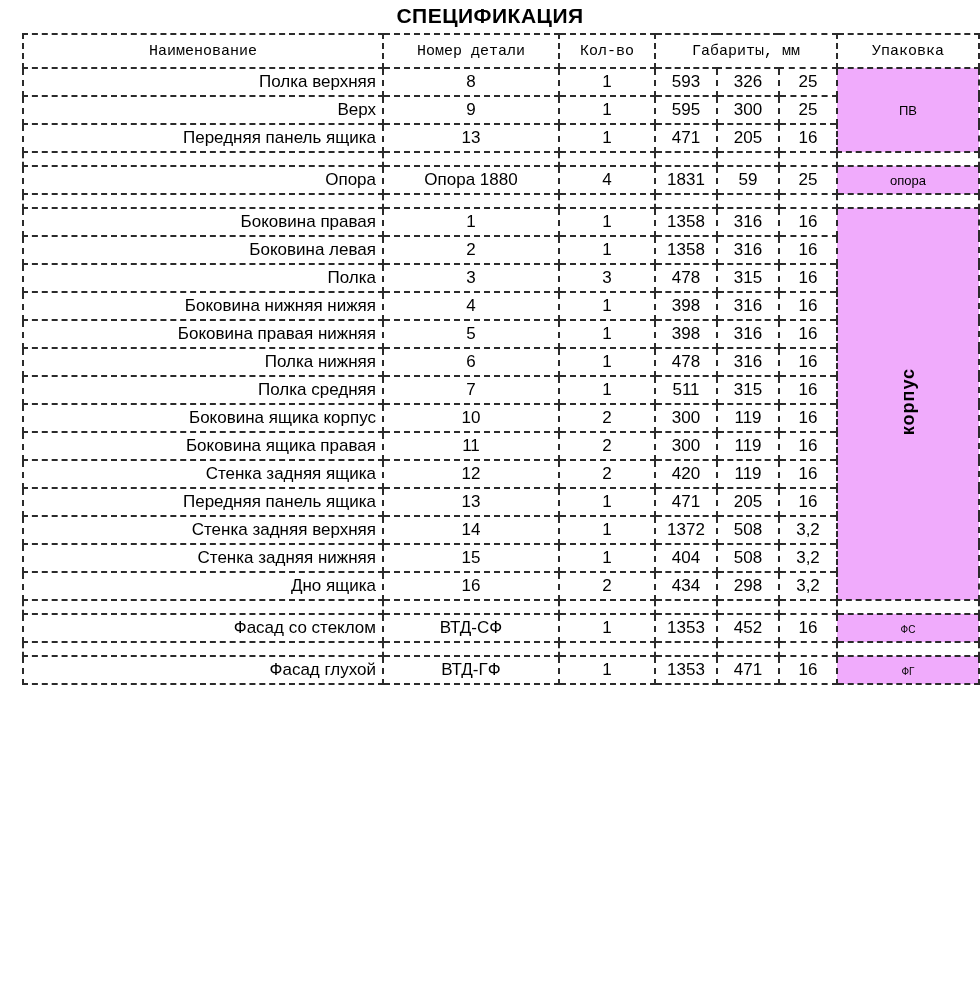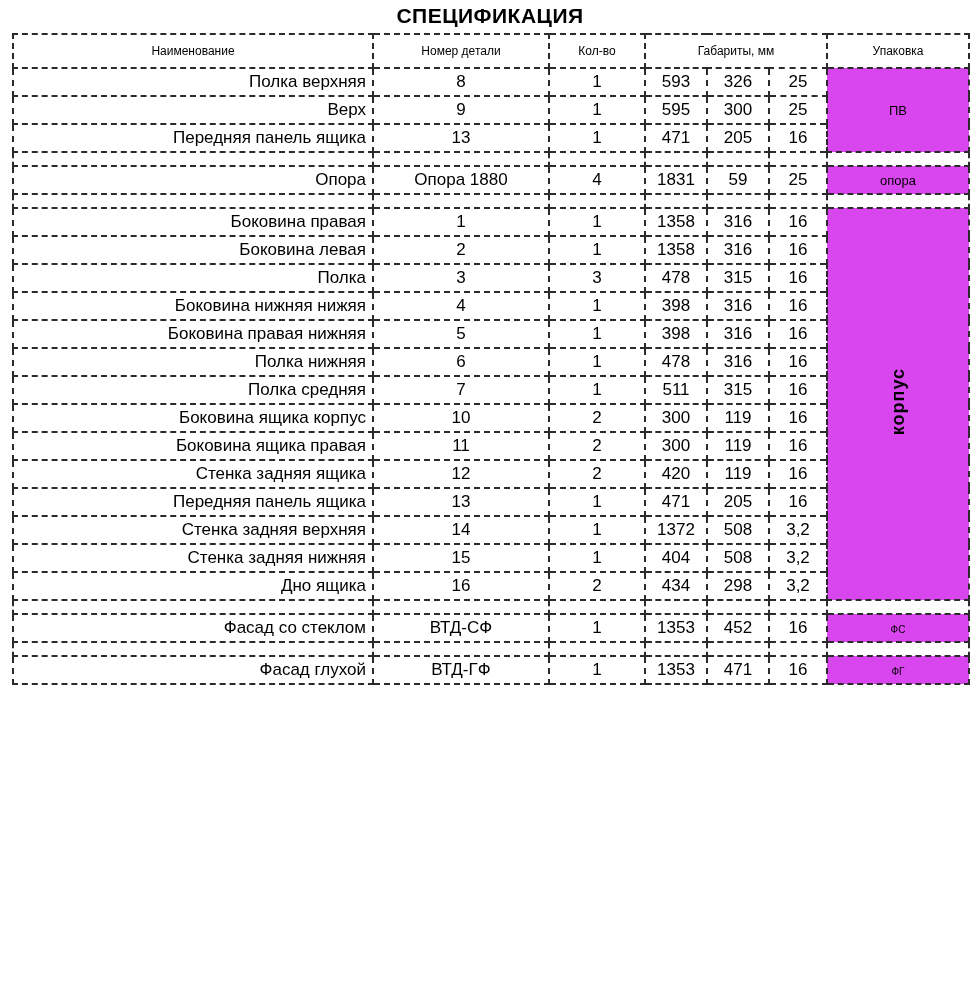--- a/index.html
+++ b/index.html
@@ -12,21 +12,21 @@
     height: 1000px;
     font-family: "Liberation Sans", sans-serif;
     color: #000000;
     overflow: hidden;
   }
   .page {
     position: relative;
     width: 980px;
     height: 1000px;
     box-sizing: border-box;
-    padding: 0 12px;
+    padding: 0 22px;
   }
   .doc-title {
     text-align: center;
     font-size: 21px;
     font-weight: bold;
     letter-spacing: 0.5px;
     padding: 4px 0 6px 0;
     line-height: 1.1;
   }
   table.spec {
@@ -48,35 +48,36 @@
     border-right: 2px dashed #2b2b2b;
     border-top: 2px dashed #2b2b2b;
     border-bottom: 2px dashed #2b2b2b;
     padding: 3px 6px;
     height: 28px;
     box-sizing: border-box;
     vertical-align: middle;
   }
   table.spec thead th {
     font-weight: normal;
-    font-size: 12px;
+    font-size: 15px;
     text-align: center;
     height: 34px;
+    font-family: Liberation Mono, monospace;
   }
   .outer-top td, .outer-top th { border-top: 2px solid #1a1a1a; }
 
   .cell-name {
     text-align: right;
     white-space: nowrap;
     overflow: hidden;
   }
   .cell-center { text-align: center; }
   .cell-pack {
     text-align: center;
-    background: #d946ef;
+    background: #f0abfc;
     font-size: 14px;
   }
   .cell-pack.vertical {
     font-size: 18px;
     font-weight: bold;
   }
   .vertical-text {
     writing-mode: vertical-rl;
     transform: rotate(180deg);
     display: inline-block;

